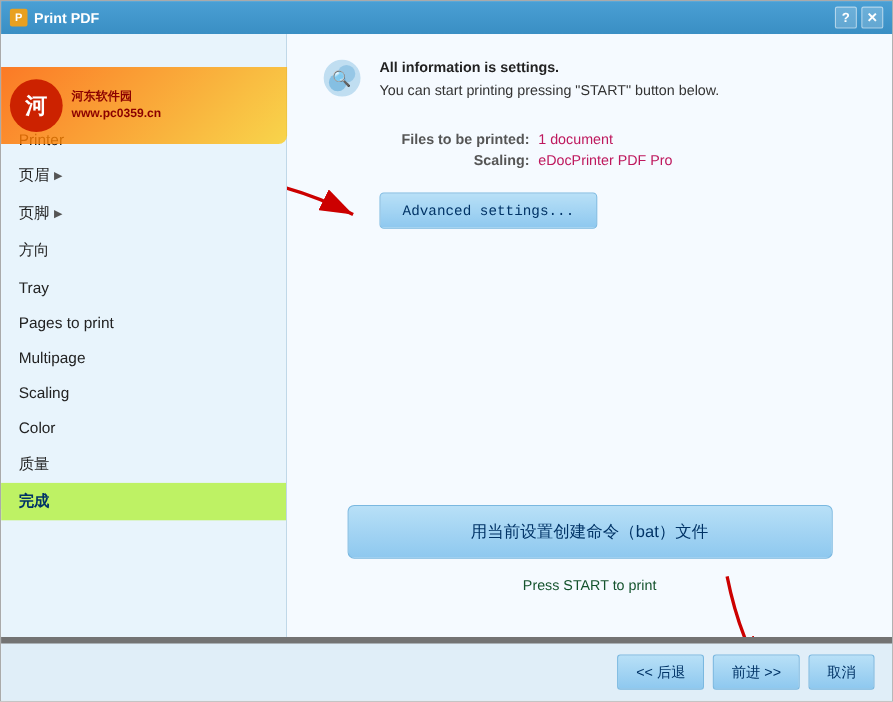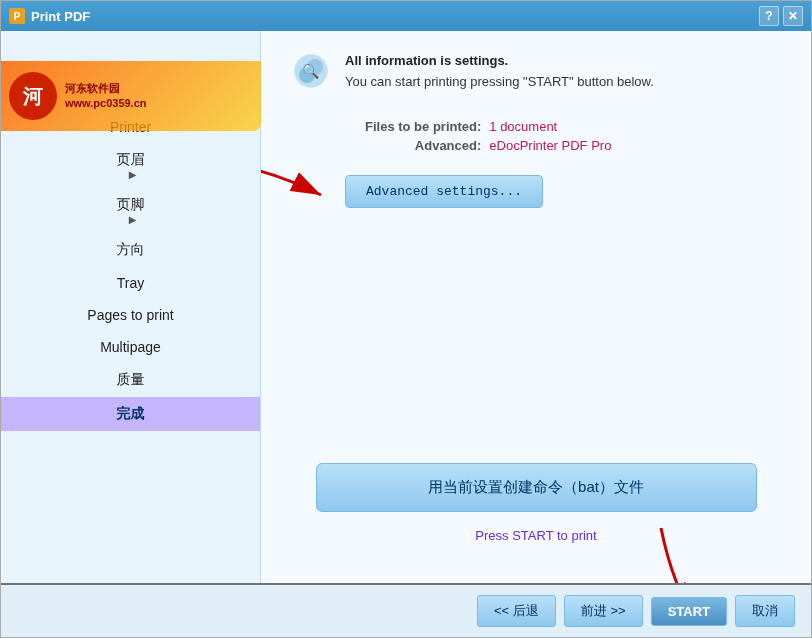--- a/index.html
+++ b/index.html
@@ -118,24 +118,23 @@
       flex-shrink: 0;
       position: relative;
     }
     .sidebar-item {
       padding: 8px 16px;
       cursor: pointer;
       color: #222;
       font-size: 14px;
       display: flex;
       align-items: center;
-      flex-direction: column;
     }
     .sidebar-item.active {
-      background: #c4b5fd;
+      background: #bef264;
       font-weight: bold;
       color: #003366;
     }
     .sidebar-item .arrow {
       font-size: 10px;
       margin-left: 4px;
       color: #555;
     }
 
     
@@ -223,33 +222,33 @@
       border-radius: 6px;
       color: #003366;
       font-size: 15px;
       cursor: pointer;
       text-align: center;
       font-family: 'Microsoft YaHei', Arial, sans-serif;
     }
 
     .press-start-text {
       text-align: center;
-      color: #6d28d9;
+      color: #14532d;
       font-size: 13px;
       margin-bottom: 20px;
     }
 
     
     .footer {
       display: flex;
       justify-content: flex-end;
       align-items: center;
       padding: 10px 16px;
       background: #e0eef8;
-      border-top: 2px solid #737373;
+      border-top: 6px solid #737373;
       gap: 8px;
     }
     .footer-btn {
       padding: 6px 16px;
       background: linear-gradient(to bottom, #b8e0f7, #8ec8ef);
       border: 1px solid #7ab8e0;
       border-radius: 3px;
       color: #003366;
       font-size: 13px;
       cursor: pointer;
@@ -304,20 +303,26 @@
         <span>方向</span>
       </div>
       <div class="sidebar-item">
         <span>Tray</span>
       </div>
       <div class="sidebar-item">
         <span>Pages to print</span>
       </div>
       <div class="sidebar-item">
         <span>Multipage</span>
+      </div>
+      <div class="sidebar-item">
+        <span>Scaling</span>
+      </div>
+      <div class="sidebar-item">
+        <span>Color</span>
       </div>
       <div class="sidebar-item">
         <span>质量</span>
       </div>
       <div class="sidebar-item active">
         <span>完成</span>
       </div>
     </div>
 
     <div class="main-content">
@@ -338,21 +343,21 @@
       </div>
 
       <div class="print-details">
         <table>
           <tbody>
               <tr>
             <td>Files to be printed:</td>
             <td>1 document</td>
           </tr>
           <tr>
-            <td>Advanced:</td>
+            <td>Scaling:</td>
             <td>eDocPrinter PDF Pro</td>
           </tr>
         </tbody>
           </table>
       </div>
 
       <div style="position:relative; margin-bottom: 10px;">
         <button class="advanced-btn">Advanced settings...</button>
         
         <svg style="position:absolute; top:-30px; left:-130px; width:200px; height:80px; pointer-events:none;" viewBox="0 0 200 80">
@@ -383,16 +388,15 @@
       <div class="press-start-text">
         <span>Press START to print</span>
       </div>
 
     </div>
   </div>
 
   <div class="footer">
     <button class="footer-btn">&lt;&lt; 后退</button>
     <button class="footer-btn">前进 &gt;&gt;</button>
-    <button class="footer-btn start-btn">START</button>
     <button class="footer-btn">取消</button>
   </div>
 </div>
 
 </body></html>

